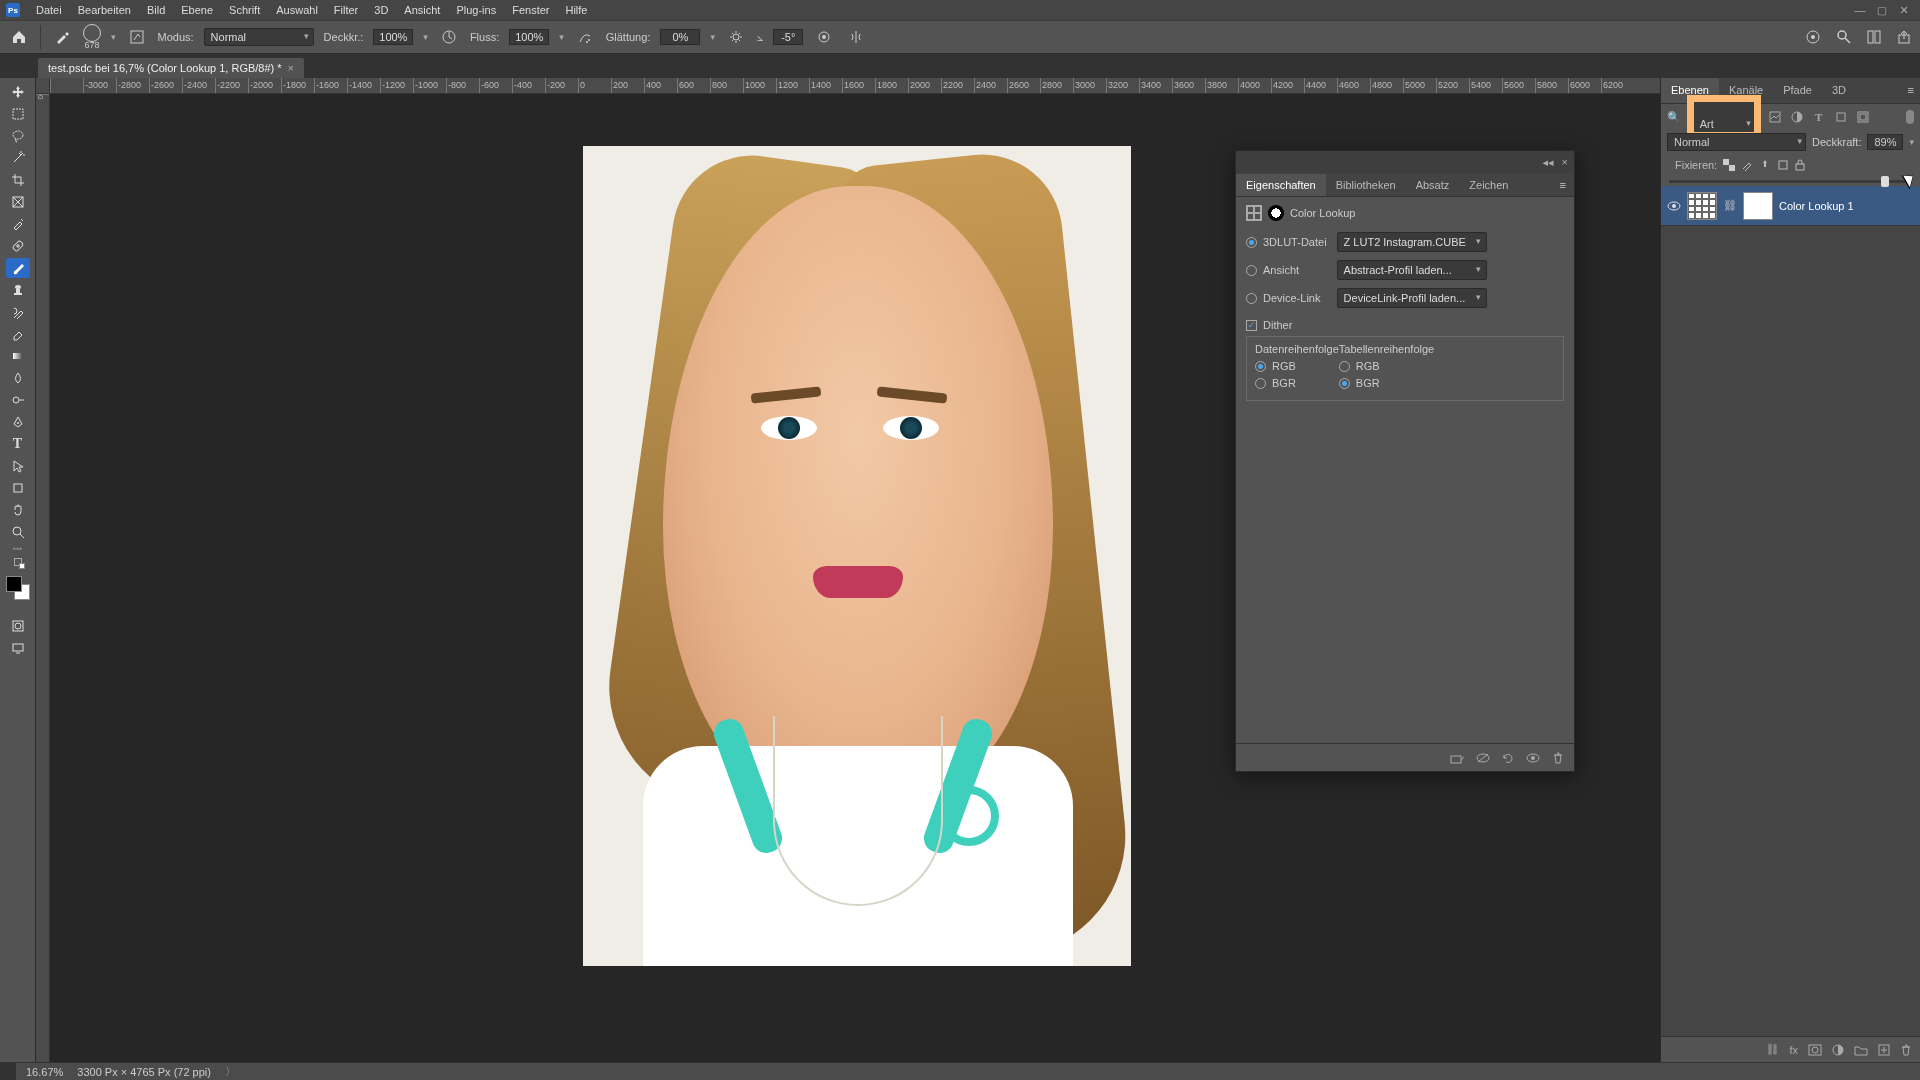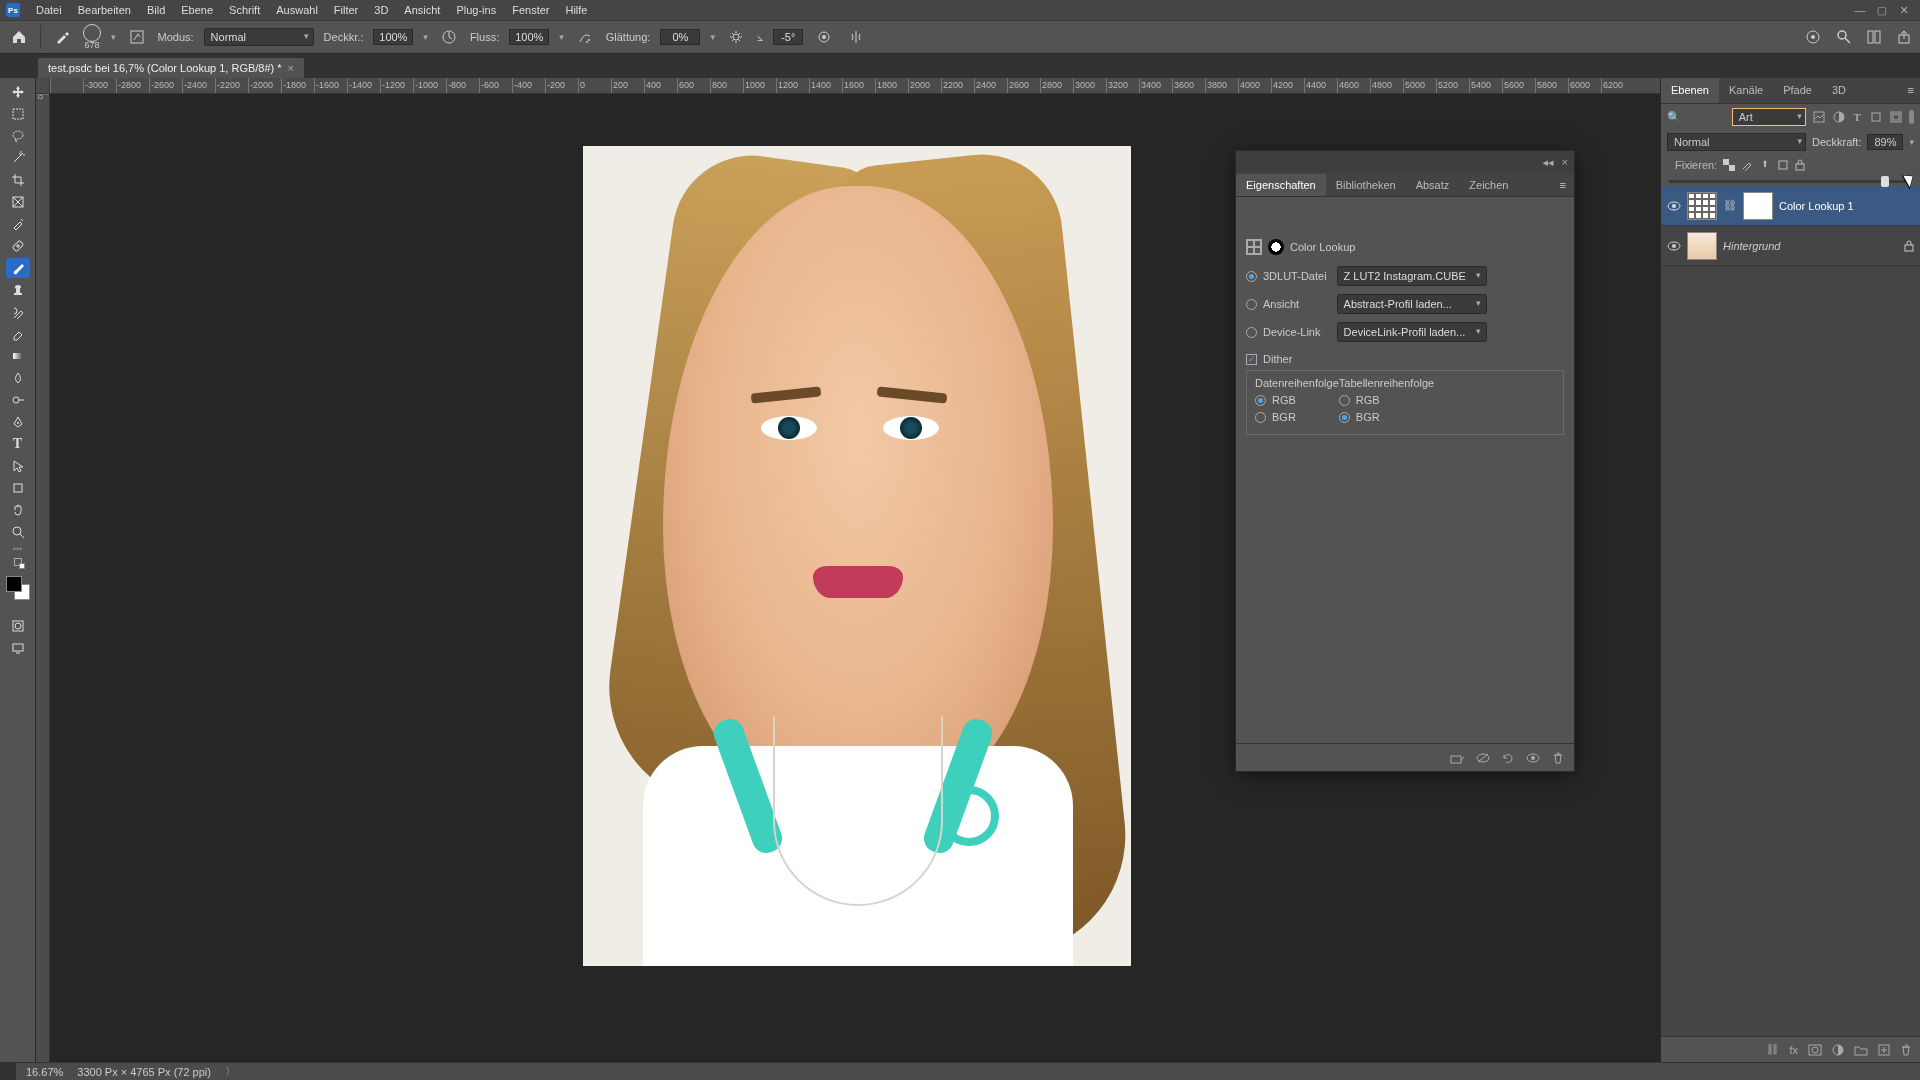--- a/index.html
+++ b/index.html
@@ -59,21 +59,21 @@
 .flower{position:absolute;left:356px;top:640px;width:60px;height:60px;border:8px solid #3fd0bd;border-radius:50%;}
 .necklace{position:absolute;left:190px;top:570px;width:170px;height:190px;border:2px solid #d8d4c8;border-top:none;border-radius:0 0 90px 90px;}
 
 
 .panel { position:absolute; background:#535353; border:1px solid #2a2a2a; box-shadow:0 4px 20px rgba(0,0,0,.5); }
 .panel.props { left:1235px; top:150px; width:340px; height:622px; }
 .panel-header { height:22px; background:#3e3e3e; display:flex; align-items:center; justify-content:flex-end; padding:0 6px; gap:8px; color:#aaa;}
 .panel-tabs { display:flex; height:24px; background:#434343; align-items:flex-end; border-bottom:1px solid #333;}
 .panel-tab { padding:5px 10px; color:#bbb; }
 .panel-tab.active { background:#535353; color:#fff;}
-.props-body { padding:8px 10px;margin-top:34px; }
+.props-body { padding:8px 10px; }
 .props-title { display:flex; align-items:center; gap:6px; margin-bottom:10px;}
 .grid-ic { width:16px;height:16px;border:1px solid #aaa;display:grid;grid-template-columns:1fr 1fr;grid-template-rows:1fr 1fr;}
 .grid-ic div{border:0.5px solid #aaa;}
 .circ-ic{width:16px;height:16px;border-radius:50%;background:radial-gradient(circle,#fff 40%,#000 42%);}
 .radio-row { display:flex; align-items:center; gap:6px; margin:5px 0; }
 .radio { width:11px;height:11px;border-radius:50%;border:1px solid #aaa;display:flex;align-items:center;justify-content:center;}
 .radio.on::after{content:"";width:5px;height:5px;border-radius:50%;background:#4aa7ee;}
 .chk { width:11px;height:11px;border:1px solid #aaa;display:flex;align-items:center;justify-content:center;}
 .chk.on::after{content:"✓";font-size:9px;color:#4aa7ee;}
 .prop-select { background:#3a3a3a; border:1px solid #2a2a2a; padding:3px 18px 3px 6px; color:#ddd; position:relative; border-radius:2px; width:150px;}
@@ -82,21 +82,21 @@
 .order-box { border:1px solid #6a6a6a; padding:6px 8px; margin-top:2px;}
 .order-cols{display:flex; }
 .props-footer{position:absolute;bottom:0;left:0;right:0;height:28px;border-top:1px solid #333;display:flex;justify-content:flex-end;align-items:center;gap:12px;padding:0 10px;color:#aaa;}
 
 
 .rightdock { width:260px; background:#535353; border-left:1px solid #2a2a2a; display:flex; flex-direction:column;}
 .rd-tabs { display:flex; height:26px; background:#434343; border-bottom:1px solid #333;}
 .rd-tab { padding:6px 10px; color:#bbb;}
 .rd-tab.active { background:#535353; color:#fff;}
 .rd-filter { height:26px; display:flex; align-items:center; padding:0 6px; gap:6px;}
-.filter-dd{flex:0 0 74px;background:#3a3a3a;border:1px solid #fdba74;padding:2px 14px 2px 6px;position:relative;margin-left:45px;}
+.filter-dd{flex:0 0 74px;background:#3a3a3a;border:7px solid #fdba74;padding:16px 14px 2px 6px;position:relative;}
 .filter-dd::after{content:"▾";position:absolute;right:3px;font-size:9px;color:#aaa;}
 .filter-ic{width:16px;height:16px;display:flex;align-items:center;justify-content:center;color:#aaa;border:1px solid transparent;border-radius:2px;}
 .rd-row2 { height:24px; display:flex; align-items:center; padding:0 6px; gap:6px;}
 .blend-dd{flex:1;background:#3a3a3a;border:1px solid #2a2a2a;padding:2px 14px 2px 6px;position:relative;}
 .blend-dd::after{content:"▾";position:absolute;right:3px;font-size:9px;color:#aaa;}
 .opacity-val{background:#3a3a3a;border:1px solid #2a2a2a;padding:1px 3px;width:36px;text-align:center;}
 .rd-lock { height:22px; display:flex; align-items:center; padding:0 14px; gap:6px; color:#bbb;}
 .layer-list { flex:1; background:#454545; overflow:auto; }
 .layer-row { height:40px; display:flex; align-items:center; padding:0 6px; gap:6px; border-bottom:1px solid #3a3a3a;}
 .layer-row.selected { background:#3a5a84; color:#fff;}
@@ -572,36 +572,20 @@
             <div></div>
             <div></div>
             <div></div>
             <div></div>
             <div></div>
           </div>
         <span class="chain">⛓</span>
         <div class="thumb mask"></div>
         <span class="layer-name">Color Lookup 1</span>
       </div>
-      <div class="layer-row">
-        <div class="vis-eye">
-            <svg width="14" height="10" viewBox="0 0 14 10">
-              <ellipse cx="7" cy="5" rx="6" ry="4" fill="none" stroke="#ccc"></ellipse>
-              <circle cx="7" cy="5" r="2" fill="#ccc"></circle>
-            </svg>
-          </div>
-        <div class="thumb bg"></div>
-        <span class="layer-name italic">Hintergrund</span>
-        <span class="lock-ic">
-            <svg width="10" height="12" viewBox="0 0 10 12">
-              <rect x="1" y="5" width="8" height="6" fill="none" stroke="#ccc"></rect>
-              <path d="M3 5 V3 A2 2 0 0 1 7 3 V5" fill="none" stroke="#ccc"></path>
-            </svg>
-          </span>
-      </div>
     </div>
     <div class="rd-footer">
       <span>⛓</span>
       <span style="">fx</span>
       <span>
           <svg width="14" height="12" viewBox="0 0 14 12">
             <rect x="1" y="1" width="12" height="10" fill="none" stroke="#aaa"></rect>
             <circle cx="7" cy="6" r="3" fill="none" stroke="#aaa"></circle>
           </svg>
         </span>

